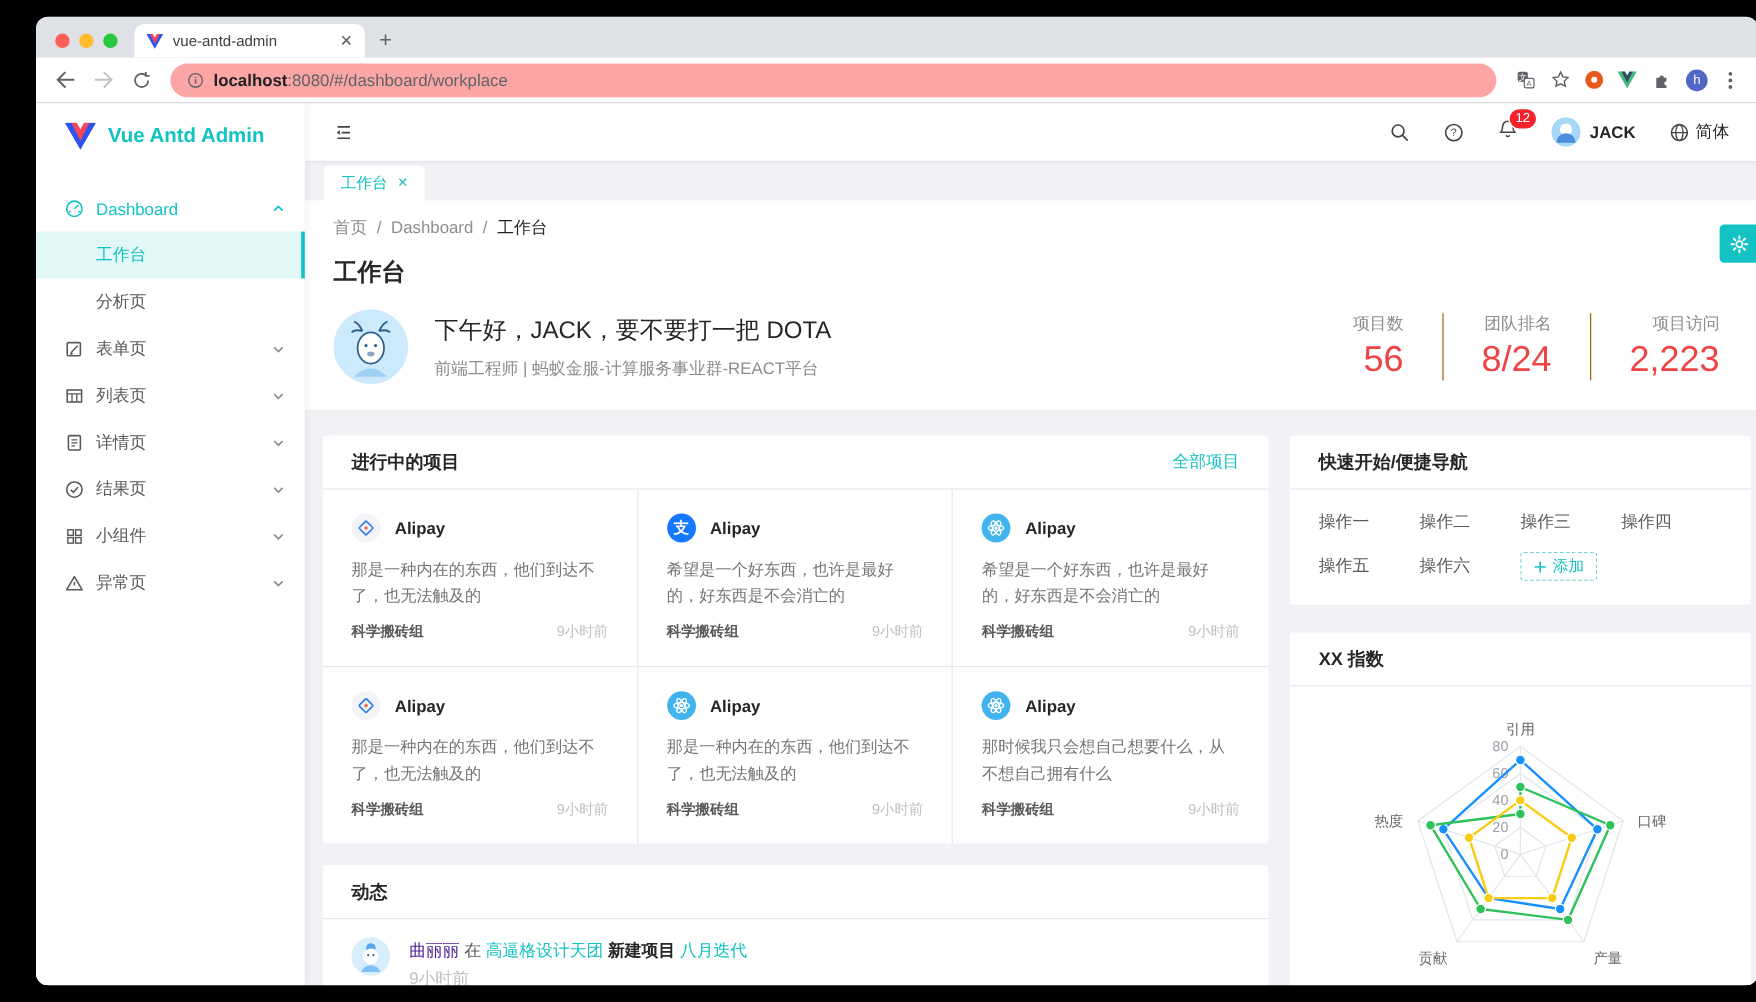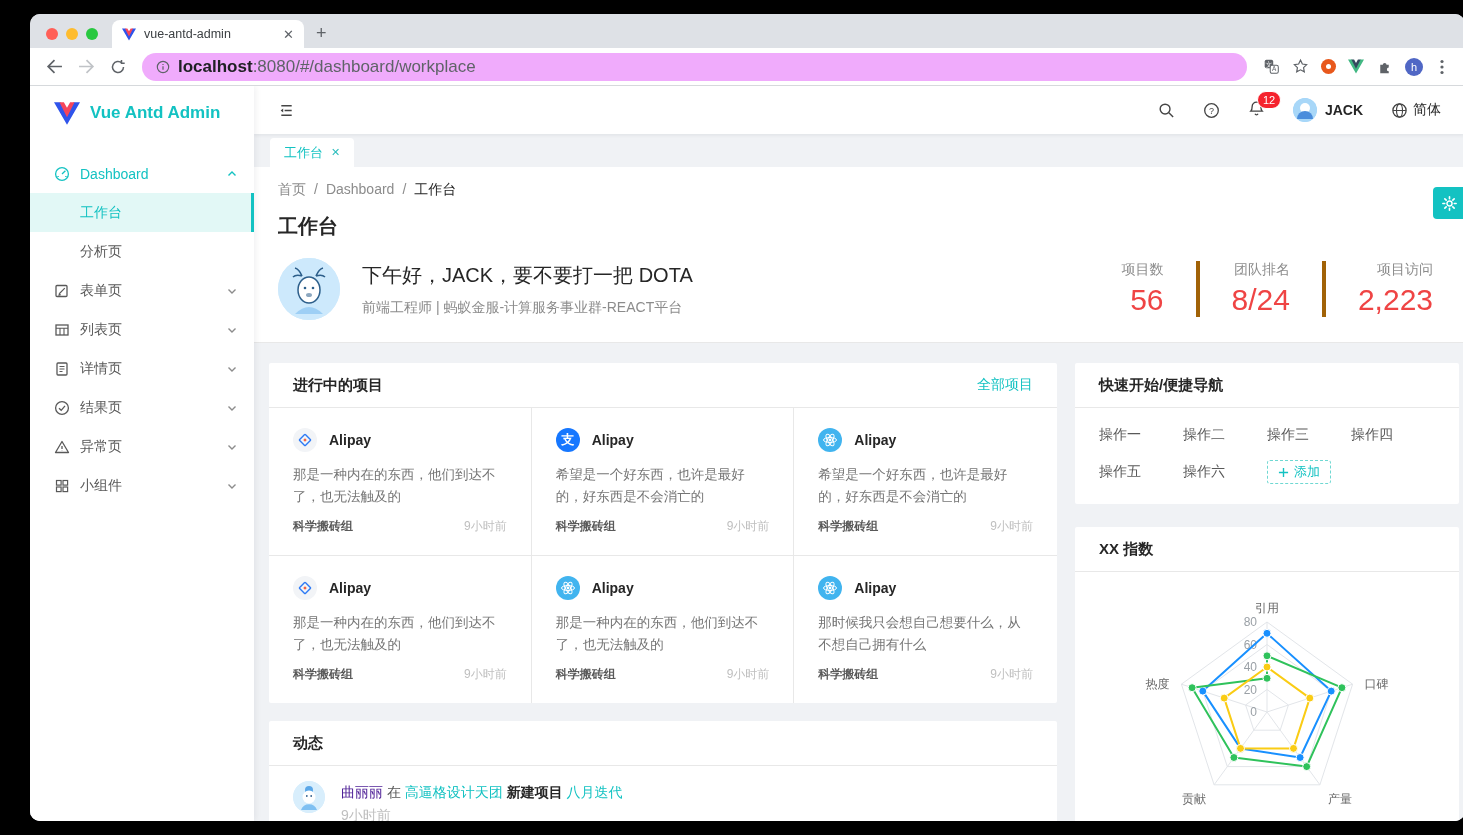--- a/index.html
+++ b/index.html
@@ -16,22 +16,22 @@
   .btab { width:192px; height:28px; background:#fff; border-radius:8px 8px 0 0; display:flex;
     align-items:center; padding:0 10px; gap:8px; font-size:12.5px; color:#3c4043; }
   .btab .title { flex:1; white-space:nowrap; overflow:hidden; }
   .btab .close { color:#5f6368; font-size:13px; }
   .newtab { color:#5f6368; font-size:18px; padding:0 0 4px 12px; line-height:22px; }
 
   .toolbar { height:38px; background:#fff; display:flex; align-items:center; padding:0 10px;
     gap:4px; flex:none; border-bottom:1px solid #d6d9dc; }
   .navbtn { width:28px; height:28px; display:flex; align-items:center; justify-content:center; color:#5f6368; }
   .navbtn.disabled { color:#c0c3c7; }
-  .urlbar { flex:1; height:28px; background:#f0abfc; border-radius:14px; display:flex;
-    align-items:center; padding:0 14px; gap:8px; margin:0 6px; font-size:17px; }
+  .urlbar { flex:1; height:28px; background:#fca5a5; border-radius:14px; display:flex;
+    align-items:center; padding:0 14px; gap:8px; margin:0 6px; font-size:14px; }
   .urlbar .host { color:#202124; font-weight:700; }
   .urlbar .path { color:#5f6368; }
   .chromeicons { display:flex; align-items:center; gap:12px; padding:0 6px; }
   .extavatar { width:18px; height:18px; border-radius:50%; background:#5067c5; color:#fff;
     font-size:11px; display:flex; align-items:center; justify-content:center; }
   .orangeext { width:15px; height:15px; border-radius:50%; background:#e8581c; position:relative; }
   .orangeext:after { content:""; position:absolute; left:5px; top:5px; width:5px; height:5px;
     border-radius:50%; background:#fff; }
 
   
@@ -71,21 +71,21 @@
   .page-header { background:#fff; padding:14px 24px 0 24px; flex:none; border-bottom:1px solid #e8e8e8; }
   .breadcrumb { font-size:14px; color:#8c8c8c; display:flex; gap:8px; }
   .breadcrumb .cur { color:#262626; }
   .page-title { margin-top:14px; font-size:20px; font-weight:700; color:#262626; }
   .greet-row { display:flex; justify-content:space-between; align-items:center; padding:18px 0 22px; }
   .greet-left { display:flex; align-items:center; gap:22px; }
   .big-avatar { width:62px; height:62px; border-radius:50%; background:#cde9fc; flex:none; }
   .greeting { font-size:20px; color:#262626; }
   .subtitle { margin-top:10px; font-size:14px; color:#8c8c8c; }
   .stats { display:flex; }
-  .stat { padding:0 32px; text-align:right; border-left:4px solid #a16207; }
+  .stat { padding:0 32px; text-align:right; border-left:1px solid #a16207; }
   .stat:first-child { border-left:none; }
   .stat:last-child { padding-right:8px; }
   .stat .slabel { font-size:14px; color:#8c8c8c; }
   .stat .svalue { margin-top:4px; font-size:30px; color:#ef4444; }
 
   .content { flex:1; display:flex; gap:18px; padding:20px 22px 0 15px; overflow:hidden; }
   .col-left { width:788px; flex:none; display:flex; flex-direction:column; gap:18px; }
   .col-right { flex:1; display:flex; flex-direction:column; gap:23px; }
   .card { background:#fff; border-radius:2px; }
   .card-header { height:45px; display:flex; align-items:center; justify-content:space-between;
@@ -266,36 +266,36 @@
               <circle cx="8" cy="8" r="6.4" stroke="currentColor" stroke-width="1.3" fill="none"></circle>
               <path d="M5 8.2 L7.2 10.3 L11 5.8" stroke="currentColor" stroke-width="1.3" fill="none"></path>
             </svg>
           <span class="mlabel">结果页</span>
           <svg class="chev" viewBox="0 0 12 12">
               <path d="M2.5 4.5 L6 8 L9.5 4.5" stroke="currentColor" stroke-width="1.4" fill="none"></path>
             </svg>
         </div>
         <div class="menu-item">
           <svg class="micon" viewBox="0 0 16 16">
-              <path d="M8 2.5 L14.5 13.5 H1.5 Z" stroke="currentColor" stroke-width="1.3" fill="none" stroke-linejoin="round"></path>
-              <path d="M8 7 v3 M8 11.3 v.2" stroke="currentColor" stroke-width="1.3"></path>
-            </svg>
-          <span class="mlabel">异常页</span>
-          <svg class="chev" viewBox="0 0 12 12">
-              <path d="M2.5 4.5 L6 8 L9.5 4.5" stroke="currentColor" stroke-width="1.4" fill="none"></path>
-            </svg>
-        </div>
-        <div class="menu-item">
-          <svg class="micon" viewBox="0 0 16 16">
               <rect x="2.5" y="2.5" width="4.6" height="4.6" stroke="currentColor" stroke-width="1.2" fill="none"></rect>
               <rect x="9" y="2.5" width="4.6" height="4.6" stroke="currentColor" stroke-width="1.2" fill="none"></rect>
               <rect x="2.5" y="9" width="4.6" height="4.6" stroke="currentColor" stroke-width="1.2" fill="none"></rect>
               <rect x="9" y="9" width="4.6" height="4.6" stroke="currentColor" stroke-width="1.2" fill="none"></rect>
             </svg>
           <span class="mlabel">小组件</span>
+          <svg class="chev" viewBox="0 0 12 12">
+              <path d="M2.5 4.5 L6 8 L9.5 4.5" stroke="currentColor" stroke-width="1.4" fill="none"></path>
+            </svg>
+        </div>
+        <div class="menu-item">
+          <svg class="micon" viewBox="0 0 16 16">
+              <path d="M8 2.5 L14.5 13.5 H1.5 Z" stroke="currentColor" stroke-width="1.3" fill="none" stroke-linejoin="round"></path>
+              <path d="M8 7 v3 M8 11.3 v.2" stroke="currentColor" stroke-width="1.3"></path>
+            </svg>
+          <span class="mlabel">异常页</span>
           <svg class="chev" viewBox="0 0 12 12">
               <path d="M2.5 4.5 L6 8 L9.5 4.5" stroke="currentColor" stroke-width="1.4" fill="none"></path>
             </svg>
         </div>
       </div>
     </div>
 
     <div class="main">
       <div class="app-header">
         <svg width="18" height="18" viewBox="0 0 18 18" class="hicon">

